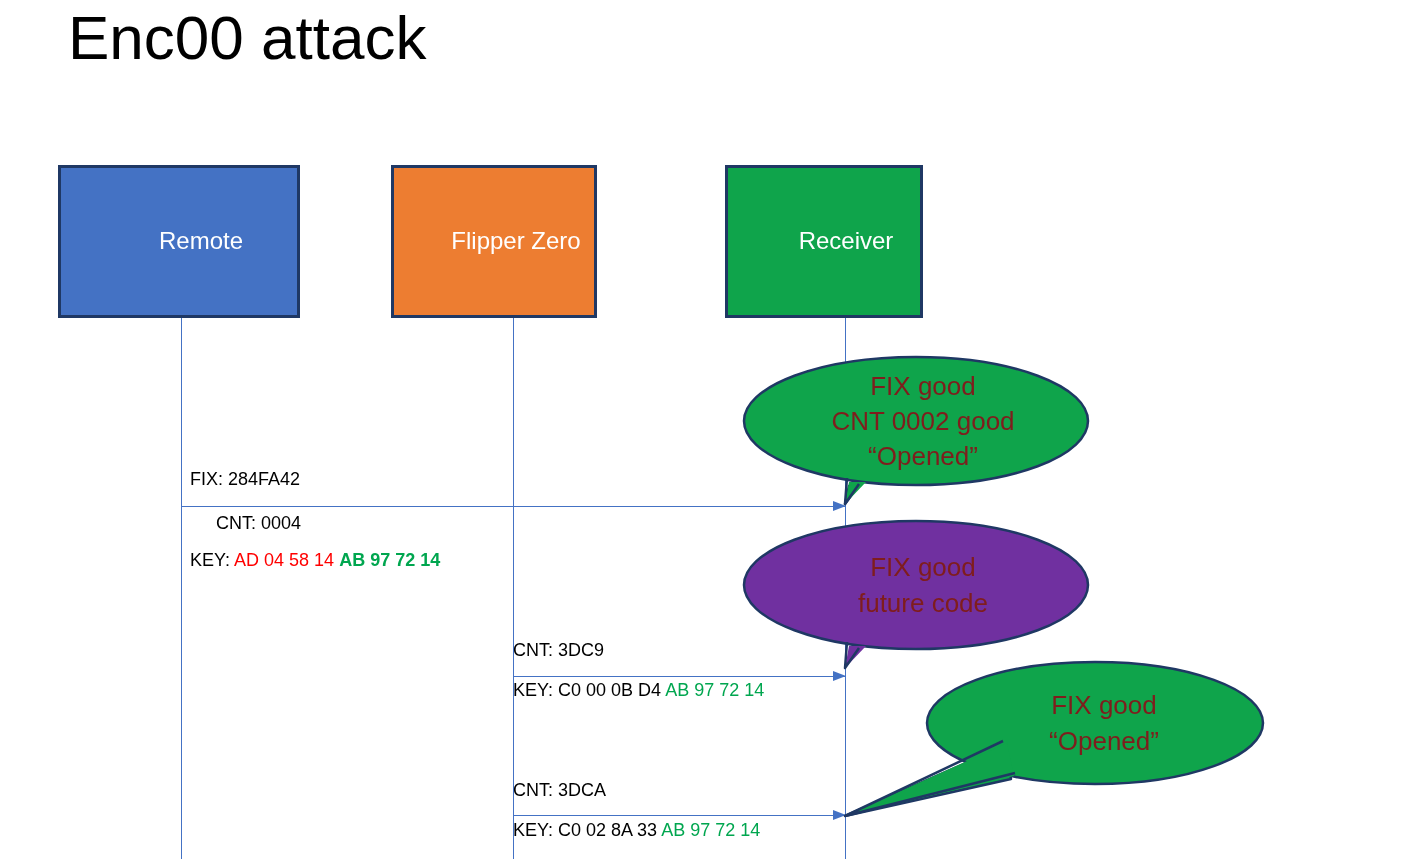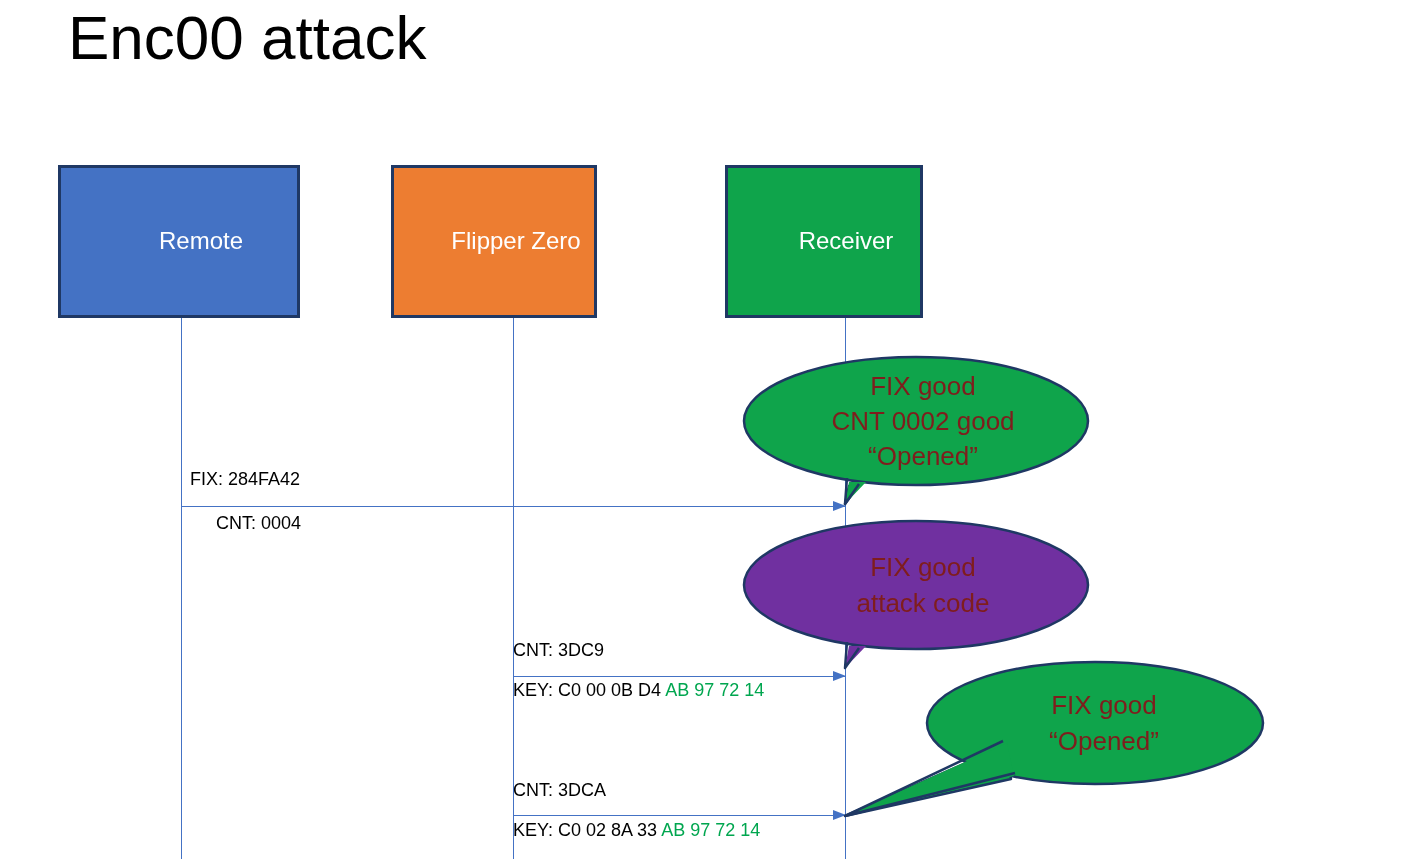--- a/index.html
+++ b/index.html
@@ -158,20 +158,25 @@
   <div class="lifeline" id="lifeline-remote"></div>
   <div class="lifeline" id="lifeline-flipper"></div>
   <div class="lifeline" id="lifeline-receiver"></div>
 
   <div class="msg-arrow" id="arrow-1"></div>
   <div class="msg-arrow" id="arrow-2"></div>
   <div class="msg-arrow" id="arrow-3"></div>
 
   <div class="msg-text" id="msg1-fix">FIX: 284FA42</div>
   <div class="msg-text" id="msg1-cnt">CNT: 0004</div>
+  <div class="msg-text" id="msg1-key">
+    <span>KEY:</span>
+    <span class="hex-red">AD 04 58 14</span>
+    <span class="hex-green hex-bold">AB 97 72 14</span>
+  </div>
 
   <div class="msg-text" id="msg2-cnt">CNT: 3DC9</div>
   <div class="msg-text" id="msg2-key">
     <span>KEY:</span>
     <span>C0 00 0B D4</span>
     <span class="hex-green">AB 97 72 14</span>
   </div>
 
   <div class="msg-text" id="msg3-cnt">CNT: 3DCA</div>
   <div class="msg-text" id="msg3-key">
@@ -195,21 +200,21 @@
   </div>
 
   <div class="callout" id="callout-2">
     <svg class="callout-svg" width="348" height="152" viewBox="0 0 348 152">
       <ellipse cx="174" cy="67" rx="172" ry="64" fill="#7030A0" stroke="#1F3864" stroke-width="2.5"></ellipse>
       <path d="M 107 128 L 103 150 L 124 128 Z" fill="#7030A0" stroke="none"></path>
       <path d="M 105 124 L 103 150 L 117 130" fill="none" stroke="#1F3864" stroke-width="2.5" stroke-linejoin="round"></path>
     </svg>
     <div class="callout-text">
       <span>FIX good</span>
-      <span>attack code</span>
+      <span>future code</span>
     </div>
   </div>
 
   <div class="callout" id="callout-3">
     <svg class="callout-svg" width="348" height="156" viewBox="0 0 348 156">
       <path d="M -70 155 L 90 85 L 96 118 Z" fill="#0FA44B" stroke="#1F3864" stroke-width="2.5" stroke-linejoin="round"></path>
       <ellipse cx="180" cy="62" rx="168" ry="61" fill="#0FA44B" stroke="#1F3864" stroke-width="2.5"></ellipse>
       <path d="M -70 155 L 92 82 L 99 115 Z" fill="#0FA44B" stroke="none"></path>
       <path d="M -70 155 L 88 80 M -70 155 L 100 112" fill="none" stroke="#1F3864" stroke-width="2.5" stroke-linejoin="round"></path>
     </svg>

